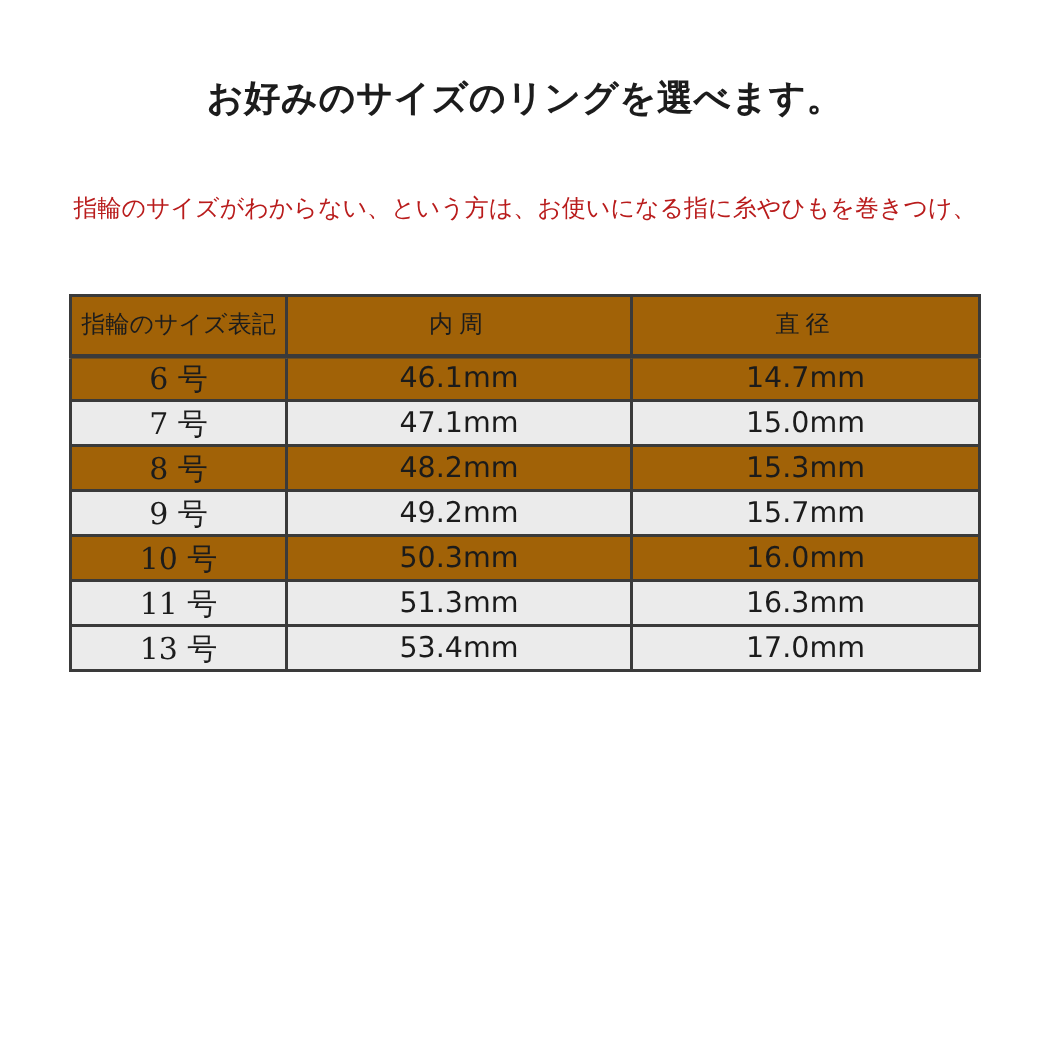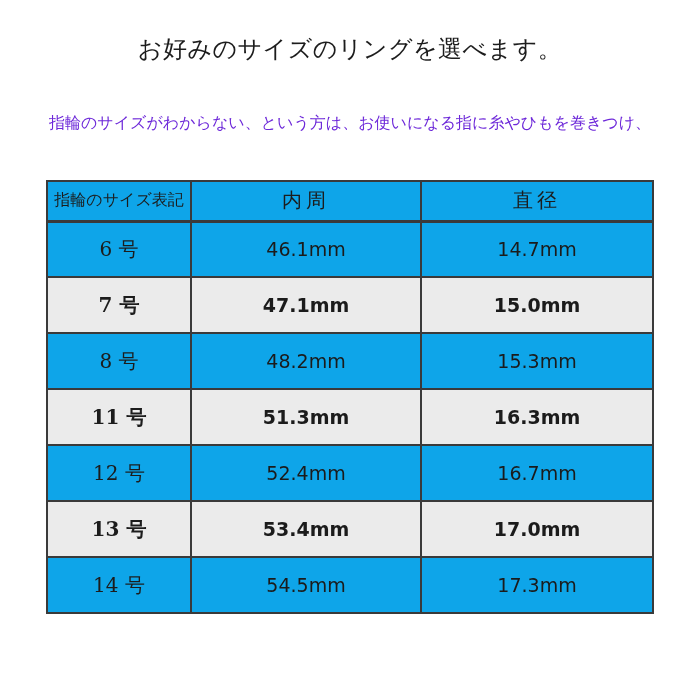--- a/index.html
+++ b/index.html
@@ -9,78 +9,77 @@
   }
   * { margin: 0; padding: 0; box-sizing: border-box; }
   html, body { width: 700px; height: 700px; }
   body {
     background: #ffffff;
     color: var(--text-color);
     font-family: "DejaVu Sans", "Liberation Sans", sans-serif;
     overflow: hidden;
   }
   .page-title {
-    margin-top: 33px;
+    margin-top: 49px;
     text-align: center;
     font-family: "DejaVu Serif", "Liberation Serif", serif;
     font-size: 24px;
     line-height: 32px;
-    font-weight: 400;
+    font-weight: 700;
     letter-spacing: 0.5px;
   }
   .description {
     margin-top: 41px;
     text-align: center;
     font-size: 16px;
     line-height: 34px;
-    color: #6d28d9;
+    color: #b91c1c;
   }
   .table-wrap {
     margin: 40px 0 0 46px;
   }
   table.size-table {
     border-collapse: collapse;
     width: 606px;
     table-layout: fixed;
   }
   .size-table th, .size-table td {
     border: 2px solid var(--border-color);
     text-align: center;
     vertical-align: middle;
-    background: #0ea5e9;
+    background: #a16207;
   }
   .size-table thead th {
     height: 40px;
     font-weight: normal;
     border-bottom-width: 3px;
   }
   .size-table thead th.col-size-label {
     font-size: 16px;
     font-family: "DejaVu Sans", "Liberation Sans", sans-serif;
   }
   .size-table thead th.col-measure {
-    font-size: 20px;
+    font-size: 16px;
     font-family: "DejaVu Serif", "Liberation Serif", serif;
     letter-spacing: 4px;
   }
   .size-table tbody td {
-    height: 56px;
+    height: 30px;
   }
   .size-table td.cell-size {
     font-family: "DejaVu Serif", "Liberation Serif", serif;
     font-size: 20px;
   }
   .size-table td.cell-value {
     font-size: 19px;
     color: #1b1b1b;
     margin-left: 21px;
   }
   .size-table tr.alt td {
     background: var(--alt-row-bg);
-    font-weight: bold;
   }
 </style>
 </head>
 <body style="background: rgb(255, 255, 255);">
 
 <h1 class="page-title">お好みのサイズのリングを選べます。</h1>
 
 <div class="description">
   <div>指輪のサイズがわからない、という方は、お使いになる指に糸やひもを巻きつけ、</div>
 </div>
@@ -109,34 +108,34 @@
     <td class="cell-size">7 号</td>
     <td class="cell-value">47.1mm</td>
     <td class="cell-value">15.0mm</td>
   </tr>
         <tr>
     <td class="cell-size">8 号</td>
     <td class="cell-value">48.2mm</td>
     <td class="cell-value">15.3mm</td>
   </tr>
         <tr class="alt">
+    <td class="cell-size">9 号</td>
+    <td class="cell-value">49.2mm</td>
+    <td class="cell-value">15.7mm</td>
+  </tr>
+        <tr>
+    <td class="cell-size">10 号</td>
+    <td class="cell-value">50.3mm</td>
+    <td class="cell-value">16.0mm</td>
+  </tr>
+        <tr class="alt">
     <td class="cell-size">11 号</td>
     <td class="cell-value">51.3mm</td>
     <td class="cell-value">16.3mm</td>
-  </tr>
-        <tr>
-    <td class="cell-size">12 号</td>
-    <td class="cell-value">52.4mm</td>
-    <td class="cell-value">16.7mm</td>
   </tr>
         <tr class="alt">
     <td class="cell-size">13 号</td>
     <td class="cell-value">53.4mm</td>
     <td class="cell-value">17.0mm</td>
   </tr>
-        <tr>
-    <td class="cell-size">14 号</td>
-    <td class="cell-value">54.5mm</td>
-    <td class="cell-value">17.3mm</td>
-  </tr>
       </tbody>
   </table>
 </div>
 
 </body></html>

